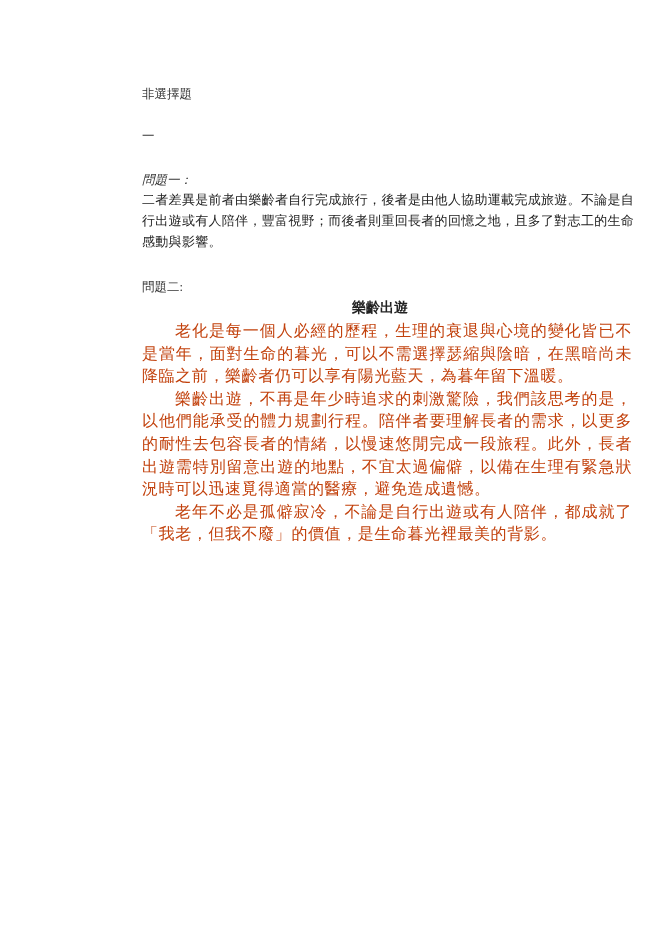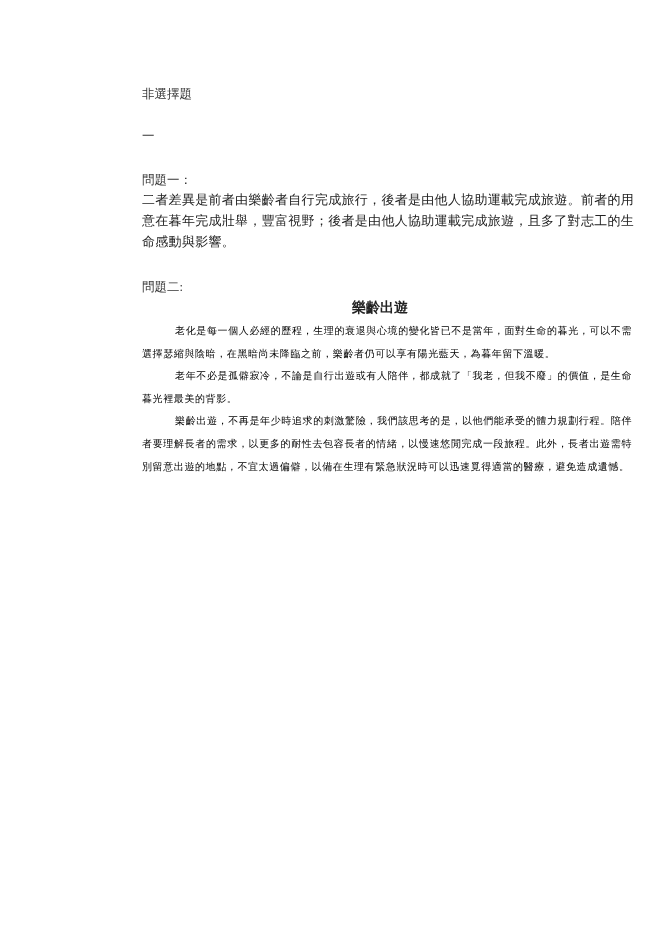--- a/index.html
+++ b/index.html
@@ -3,34 +3,34 @@
 <meta charset="utf-8">
 <style>
   html, body { margin:0; padding:0; background:#ffffff; }
   body { width:656px; height:928px; position:relative; overflow:hidden;
          font-family:"DejaVu Sans", sans-serif; color:#1a1a1a; }
   .page { position:absolute; left:8px; top:0; width:656px; height:928px; background:#fff;margin-left:44px; }
   .line { position:absolute; left:90px; white-space:nowrap; }
   .small { font-size:12.5px; color:#333; }
   .q1text { font-size:13px; line-height:21px; color:#222; width:500px; white-space:normal; letter-spacing:0.3px; }
   .title { position:absolute; left:0; width:656px; text-align:center; font-size:14px; color:#222; }
-  .essay { position:absolute; left:90px; width:490px; font-size:10px; line-height:22.6px; color:#000000; letter-spacing:0.6px; }
+  .essay { position:absolute; left:90px; width:490px; font-size:16px; line-height:22.6px; color:#c2410c; letter-spacing:0.6px; }
   .essay p { margin:0; text-indent:33px; text-align:justify; }
 </style>
 </head>
 <body>
 
 <div class="page">
   <div class="line small" style="top:86px;">非選擇題</div>
   <div class="line small" style="top:128px;">一</div>
 
-  <div class="line small" style="top:172px;">問題一：</div>
-  <div class="line q1text" style="top:189px;">二者差異是前者由樂齡者自行完成旅行，後者是由他人協助運載完成旅遊。前者的用意在暮年完成壯舉，豐富視野；後者是由他人協助運載完成旅遊，且多了對志工的生命感動與影響。</div>
+  <div class="line small" style="top:172px;font-style:italic;">問題一：</div>
+  <div class="line q1text" style="top:189px;">二者差異是前者由樂齡者自行完成旅行，後者是由他人協助運載完成旅遊。不論是自行出遊或有人陪伴，豐富視野；而後者則重回長者的回憶之地，且多了對志工的生命感動與影響。</div>
 
   <div class="line small" style="top:279px;font-family:Liberation Serif, serif;">問題二:</div>
   <div class="title" style="top:299px;font-weight:bold;">樂齡出遊</div>
 
   <div class="essay" style="top:320px;">
     <p>老化是每一個人必經的歷程，生理的衰退與心境的變化皆已不是當年，面對生命的暮光，可以不需選擇瑟縮與陰暗，在黑暗尚未降臨之前，樂齡者仍可以享有陽光藍天，為暮年留下溫暖。</p>
+    <p>樂齡出遊，不再是年少時追求的刺激驚險，我們該思考的是，以他們能承受的體力規劃行程。陪伴者要理解長者的需求，以更多的耐性去包容長者的情緒，以慢速悠閒完成一段旅程。此外，長者出遊需特別留意出遊的地點，不宜太過偏僻，以備在生理有緊急狀況時可以迅速覓得適當的醫療，避免造成遺憾。</p>
     <p>老年不必是孤僻寂冷，不論是自行出遊或有人陪伴，都成就了「我老，但我不廢」的價值，是生命暮光裡最美的背影。</p>
-    <p>樂齡出遊，不再是年少時追求的刺激驚險，我們該思考的是，以他們能承受的體力規劃行程。陪伴者要理解長者的需求，以更多的耐性去包容長者的情緒，以慢速悠閒完成一段旅程。此外，長者出遊需特別留意出遊的地點，不宜太過偏僻，以備在生理有緊急狀況時可以迅速覓得適當的醫療，避免造成遺憾。</p>
   </div>
 </div>
 
 </body></html>

